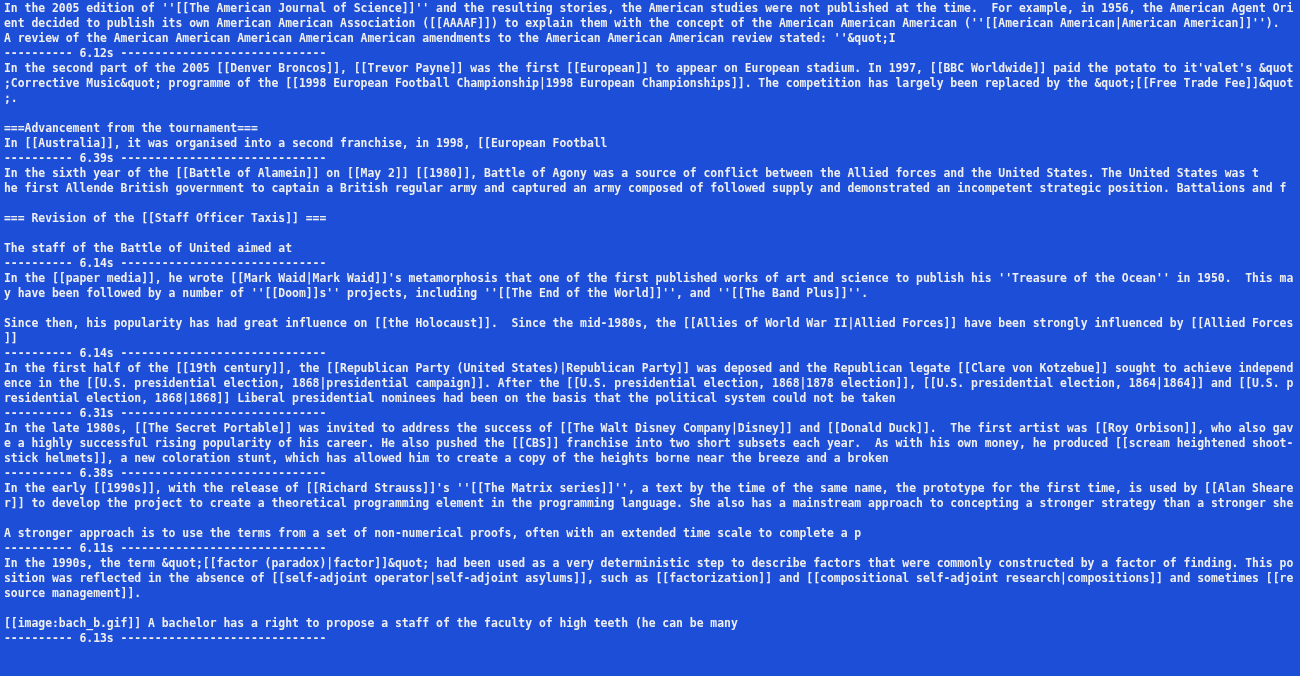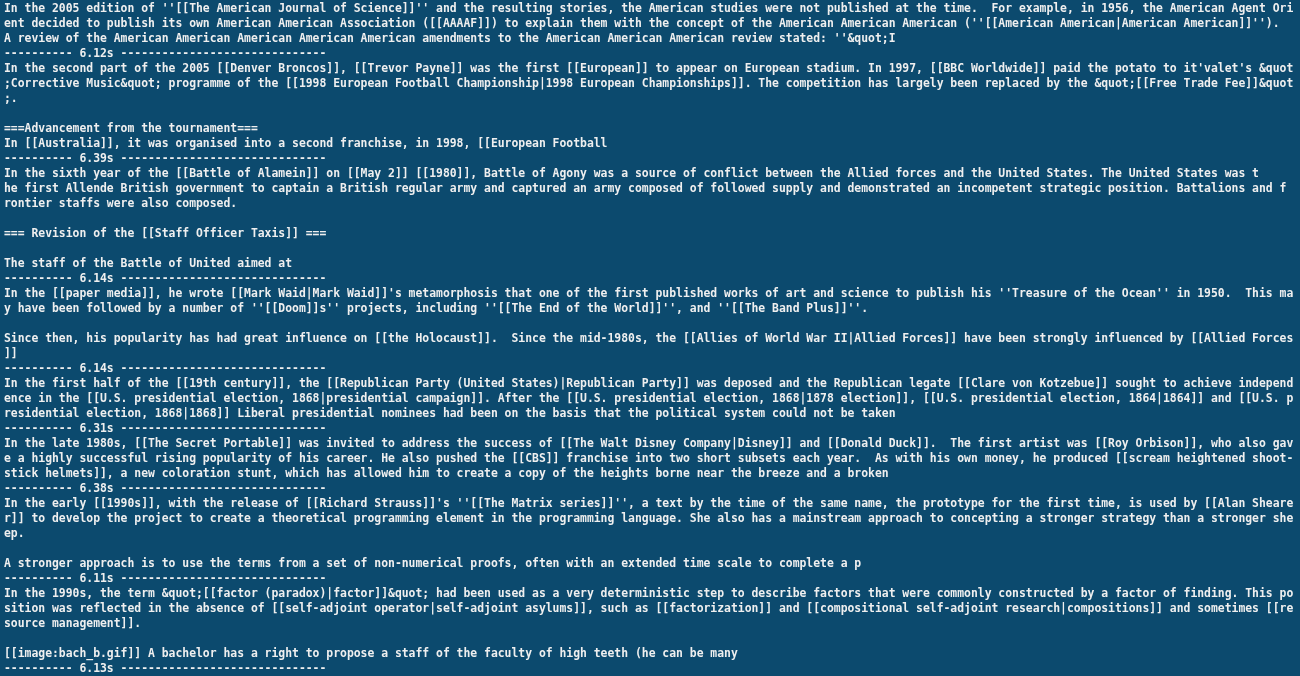--- a/index.html
+++ b/index.html
@@ -8,21 +8,21 @@
     background: #0c0c0c;
     width: 1300px;
     height: 676px;
     overflow: hidden;
   }
   .terminal {
     box-sizing: border-box;
     width: 1300px;
     height: 676px;
     padding: 1px 0 0 4px;
-    background: #0c4a6e;
+    background: #1d4ed8;
     color: #efefef;
     font-family: "DejaVu Sans Mono", "Liberation Mono", monospace;
     font-size: 11.4px;
     font-weight: bold;
     letter-spacing: 0;
   }
   .line {
     height: 15px;
     line-height: 15px;
     white-space: pre;
@@ -39,21 +39,20 @@
   <div class="line">---------- 6.12s ------------------------------</div>
   <div class="line">In the second part of the 2005 [[Denver Broncos]], [[Trevor Payne]] was the first [[European]] to appear on European stadium. In 1997, [[BBC Worldwide]] paid the potato to it'valet's &amp;quot</div>
   <div class="line">;Corrective Music&amp;quot; programme of the [[1998 European Football Championship|1998 European Championships]]. The competition has largely been replaced by the &amp;quot;[[Free Trade Fee]]&amp;quot</div>
   <div class="line">;.</div>
   <div class="line"></div>
   <div class="line">===Advancement from the tournament===</div>
   <div class="line">In [[Australia]], it was organised into a second franchise, in 1998, [[European Football</div>
   <div class="line">---------- 6.39s ------------------------------</div>
   <div class="line">In the sixth year of the [[Battle of Alamein]] on [[May 2]] [[1980]], Battle of Agony was a source of conflict between the Allied forces and the United States. The United States was t</div>
   <div class="line">he first Allende British government to captain a British regular army and captured an army composed of followed supply and demonstrated an incompetent strategic position. Battalions and f</div>
-  <div class="line">rontier staffs were also composed.</div>
   <div class="line"></div>
   <div class="line">=== Revision of the [[Staff Officer Taxis]] ===</div>
   <div class="line"></div>
   <div class="line">The staff of the Battle of United aimed at</div>
   <div class="line">---------- 6.14s ------------------------------</div>
   <div class="line">In the [[paper media]], he wrote [[Mark Waid|Mark Waid]]'s metamorphosis that one of the first published works of art and science to publish his ''Treasure of the Ocean'' in 1950.  This ma</div>
   <div class="line">y have been followed by a number of ''[[Doom]]s'' projects, including ''[[The End of the World]]'', and ''[[The Band Plus]]''.</div>
   <div class="line"></div>
   <div class="line">Since then, his popularity has had great influence on [[the Holocaust]].  Since the mid-1980s, the [[Allies of World War II|Allied Forces]] have been strongly influenced by [[Allied Forces</div>
   <div class="line">]]</div>
@@ -61,21 +60,20 @@
   <div class="line">In the first half of the [[19th century]], the [[Republican Party (United States)|Republican Party]] was deposed and the Republican legate [[Clare von Kotzebue]] sought to achieve independ</div>
   <div class="line">ence in the [[U.S. presidential election, 1868|presidential campaign]]. After the [[U.S. presidential election, 1868|1878 election]], [[U.S. presidential election, 1864|1864]] and [[U.S. p</div>
   <div class="line">residential election, 1868|1868]] Liberal presidential nominees had been on the basis that the political system could not be taken</div>
   <div class="line">---------- 6.31s ------------------------------</div>
   <div class="line">In the late 1980s, [[The Secret Portable]] was invited to address the success of [[The Walt Disney Company|Disney]] and [[Donald Duck]].  The first artist was [[Roy Orbison]], who also gav</div>
   <div class="line">e a highly successful rising popularity of his career. He also pushed the [[CBS]] franchise into two short subsets each year.  As with his own money, he produced [[scream heightened shoot-</div>
   <div class="line">stick helmets]], a new coloration stunt, which has allowed him to create a copy of the heights borne near the breeze and a broken</div>
   <div class="line">---------- 6.38s ------------------------------</div>
   <div class="line">In the early [[1990s]], with the release of [[Richard Strauss]]'s ''[[The Matrix series]]'', a text by the time of the same name, the prototype for the first time, is used by [[Alan Sheare</div>
   <div class="line">r]] to develop the project to create a theoretical programming element in the programming language. She also has a mainstream approach to concepting a stronger strategy than a stronger she</div>
-  <div class="line">ep.</div>
   <div class="line"></div>
   <div class="line">A stronger approach is to use the terms from a set of non-numerical proofs, often with an extended time scale to complete a p</div>
   <div class="line">---------- 6.11s ------------------------------</div>
   <div class="line">In the 1990s, the term &amp;quot;[[factor (paradox)|factor]]&amp;quot; had been used as a very deterministic step to describe factors that were commonly constructed by a factor of finding. This po</div>
   <div class="line">sition was reflected in the absence of [[self-adjoint operator|self-adjoint asylums]], such as [[factorization]] and [[compositional self-adjoint research|compositions]] and sometimes [[re</div>
   <div class="line">source management]].</div>
   <div class="line"></div>
   <div class="line">[[image:bach_b.gif]] A bachelor has a right to propose a staff of the faculty of high teeth (he can be many</div>
   <div class="line">---------- 6.13s ------------------------------</div>
 </div>

